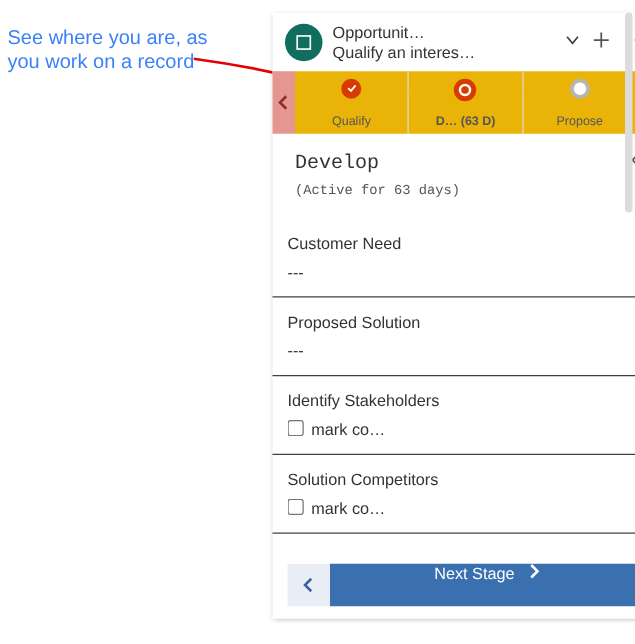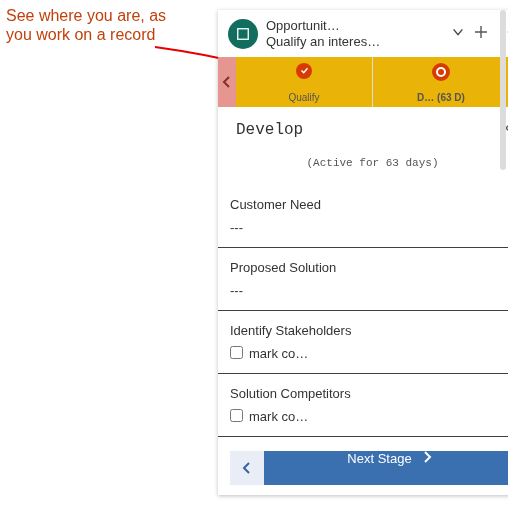--- a/index.html
+++ b/index.html
@@ -7,23 +7,23 @@
     margin: 0;
     font-family: "Segoe UI", Arial, sans-serif;
     background: #fff;
     width: 508px;
     height: 515px;
     position: relative;
     color: #333;
   }
   .annot {
     position: absolute;
-    top: 6px;
+    top: 21px;
     left: 6px;
-    color: #c2410c;
+    color: #3b82f6;
     font-size: 16px;
     line-height: 1.2;
     width: 190px;
   }
   .arrow-svg {
     position: absolute;
     top: 5px;
     left: 0;
     pointer-events: none;
   }
@@ -142,21 +142,21 @@
     height: 3px;
     background: #b5b5b5;
   }
   .connector.done { background: #d83b01; }
   .detail {
     padding: 14px 18px 12px 18px;
     position: relative;
     font-family: Liberation Mono, monospace;
   }
   .detail-title { font-size: 16px; }
-  .detail-sub { font-size: 11px; color: #555; margin-top: 18px; text-align: center; }
+  .detail-sub { font-size: 11px; color: #555; margin-top: 8px; }
   .close-x {
     position: absolute;
     right: 14px; top: 14px;
     cursor: pointer;
     color: #555;
   }
   .fields { padding: 4px 0 0 0; }
   .field-row {
     display: flex;
     align-items: flex-start;
@@ -268,20 +268,24 @@
           <svg viewBox="0 0 12 12">
               <path d="M2 6 L5 9 L10 3" fill="none" stroke="#fff" stroke-width="2"></path>
             </svg>
         </div>
         <div class="stage-label">Qualify</div>
       </div>
       <div class="stage active">
         <div class="marker"></div>
         <div class="stage-label" style="font-weight:600;">D…  (63 D)</div>
       </div>
+      <div class="stage future">
+        <div class="marker"></div>
+        <div class="stage-label">Propose</div>
+      </div>
     </div>
     <div class="bpf-nav">
       <svg width="10" height="12" viewBox="0 0 10 12">
           <path d="M3 1 L8 6 L3 11" fill="none" stroke="#8a2e26" stroke-width="2"></path>
         </svg>
     </div>
   </div>
 
   <div class="detail">
     <div class="detail-title">Develop</div>

